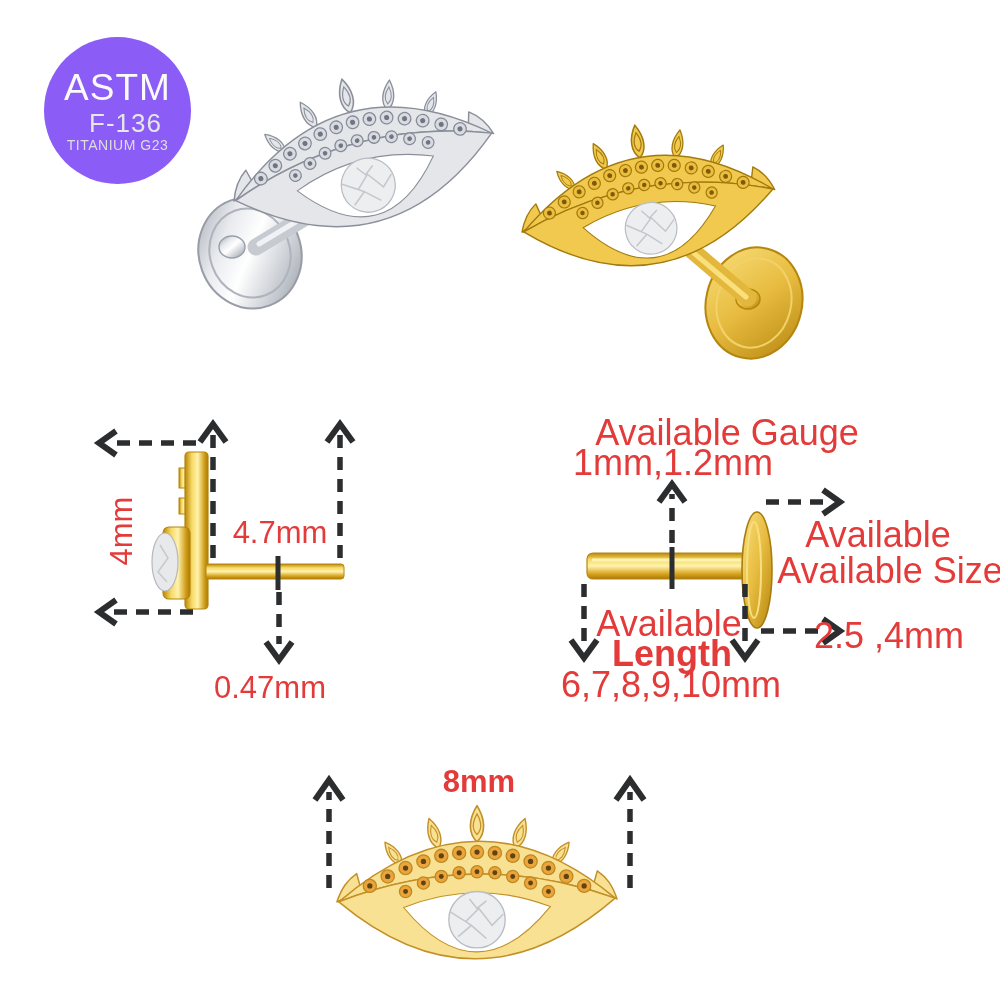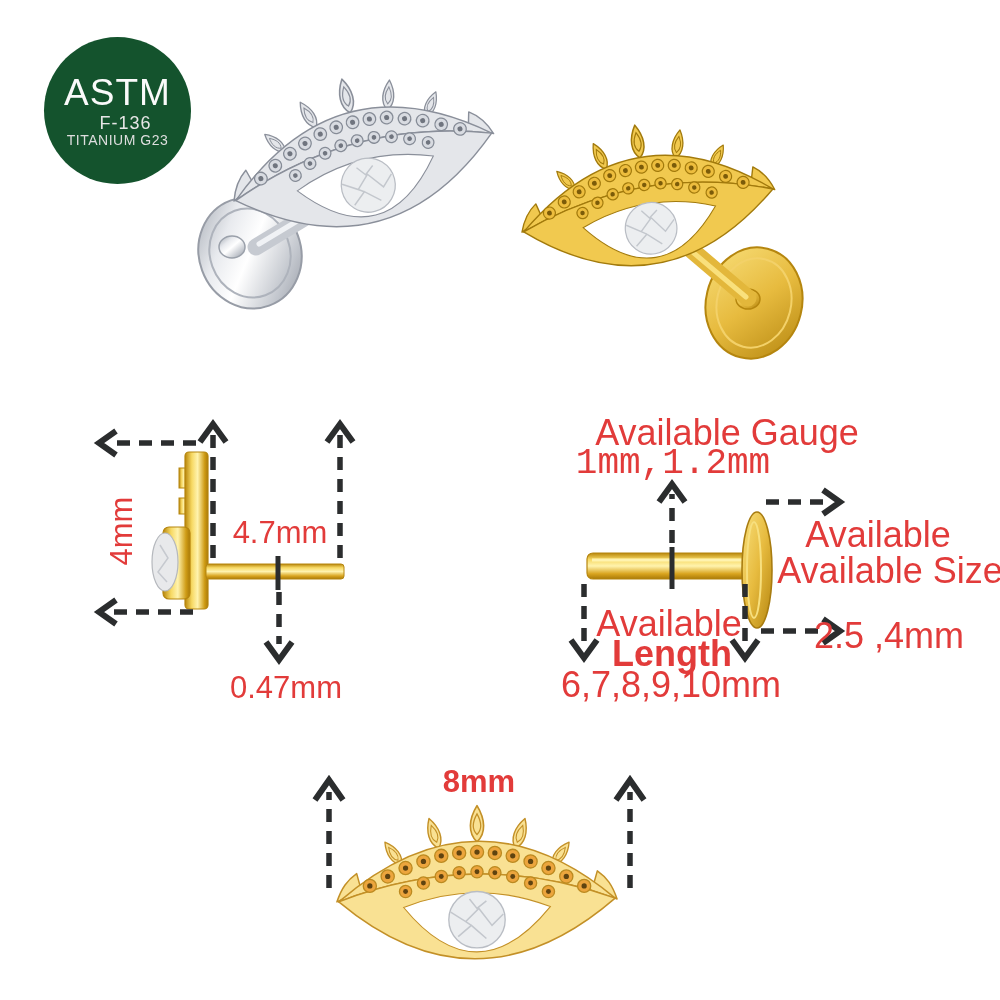--- a/index.html
+++ b/index.html
@@ -2,24 +2,24 @@
 <html><head>
 <meta charset="utf-8">
 <style>
   html,body{margin:0;padding:0;}
   body{font-family:"Liberation Sans",sans-serif;}
   #stage{position:relative;width:1000px;height:1000px;background:#ffffff;overflow:hidden;}
   #art{position:absolute;left:0;top:0;}
 
   
   .badge{position:absolute;left:44px;top:37px;width:147px;height:147px;border-radius:50%;
-         background:#14532d;color:#f2f2f2;display:flex;flex-direction:column;
+         background:#8b5cf6;color:#f2f2f2;display:flex;flex-direction:column;
          align-items:center;justify-content:center;line-height:1.12;}
   .badge .b1{font-size:37px;color:#fafafa;letter-spacing:1px;}
-  .badge .b2{font-size:18px;color:#e6e6e6;letter-spacing:1px;margin-left:16px;}
+  .badge .b2{font-size:26px;color:#e6e6e6;letter-spacing:1px;margin-left:16px;}
   .badge .b3{font-size:14px;color:#dedede;letter-spacing:.5px;}
 
   
   .lbl{position:absolute;color:#e23b3a;white-space:nowrap;font-size:36px;
        transform:translate(-50%,-50%);}
   .lbl.big{font-size:31px;}
   .lbl.rot{transform:translate(-50%,-50%) rotate(-90deg);}
 
   
   .charm-silver{--body:#e4e6ea;--line:#8a8f9a;--dot:#d8dbe1;--dotring:#868c97;--dotc:#70757f;}
@@ -250,24 +250,24 @@
   </svg>
 
   <div class="badge">
     <div class="b1">ASTM</div>
     <div class="b2">F-136</div>
     <div class="b3">TITANIUM G23</div>
   </div>
 
   <div class="lbl big rot" style="left:122px;top:531px;">4mm</div>
   <div class="lbl big" style="left:280px;top:533px;">4.7mm</div>
-  <div class="lbl big" style="left:286px;top:688px;">0.47mm</div>
+  <div class="lbl big" style="left:270px;top:688px;">0.47mm</div>
 
   <div class="lbl" style="left:727px;top:433px;">Available Gauge</div>
-  <div class="lbl" style="left:673px;top:463px;font-family:Liberation Mono, monospace;">1mm,1.2mm</div>
+  <div class="lbl" style="left:673px;top:463px;">1mm,1.2mm</div>
 
   <div class="lbl" style="left:878px;top:535px;">Available</div>
   <div class="lbl" style="left:890px;top:571px;">Available Size</div>
   <div class="lbl" style="left:889px;top:636px;">2.5 ,4mm</div>
 
   <div class="lbl" style="left:669px;top:624px;">Available</div>
   <div class="lbl" style="left:672px;top:654px;font-weight:bold;">Length</div>
   <div class="lbl" style="left:671px;top:685px;">6,7,8,9,10mm</div>
 
   <div class="lbl big" style="left:479px;top:782px;font-weight:bold;">8mm</div>

